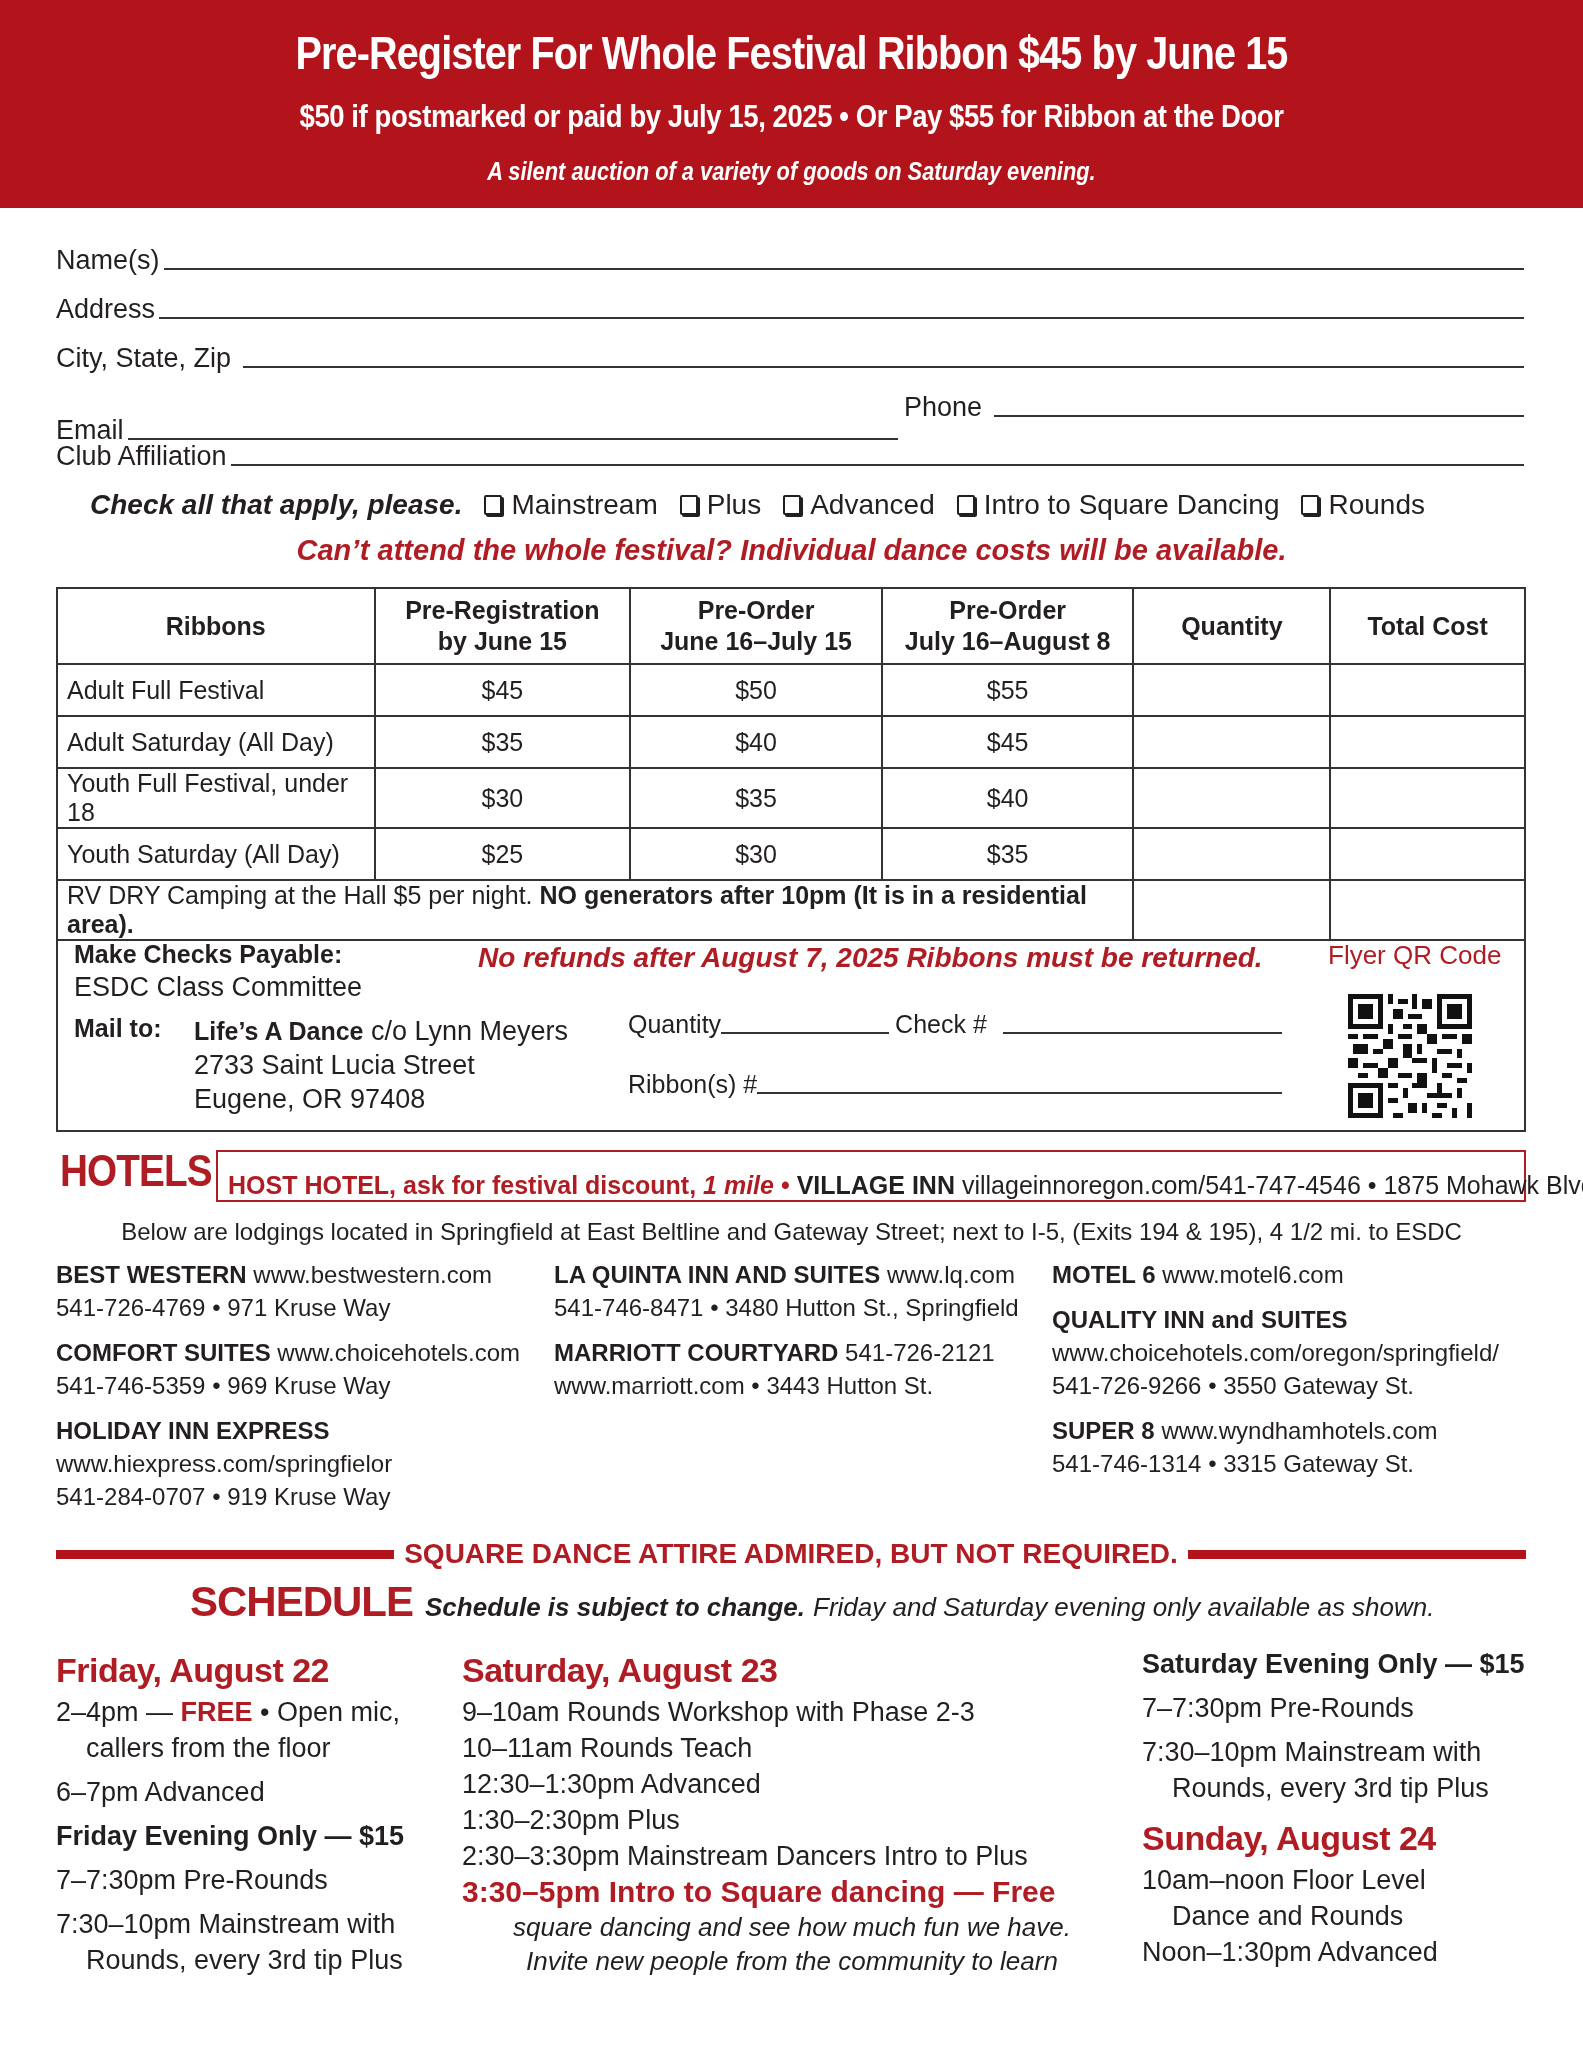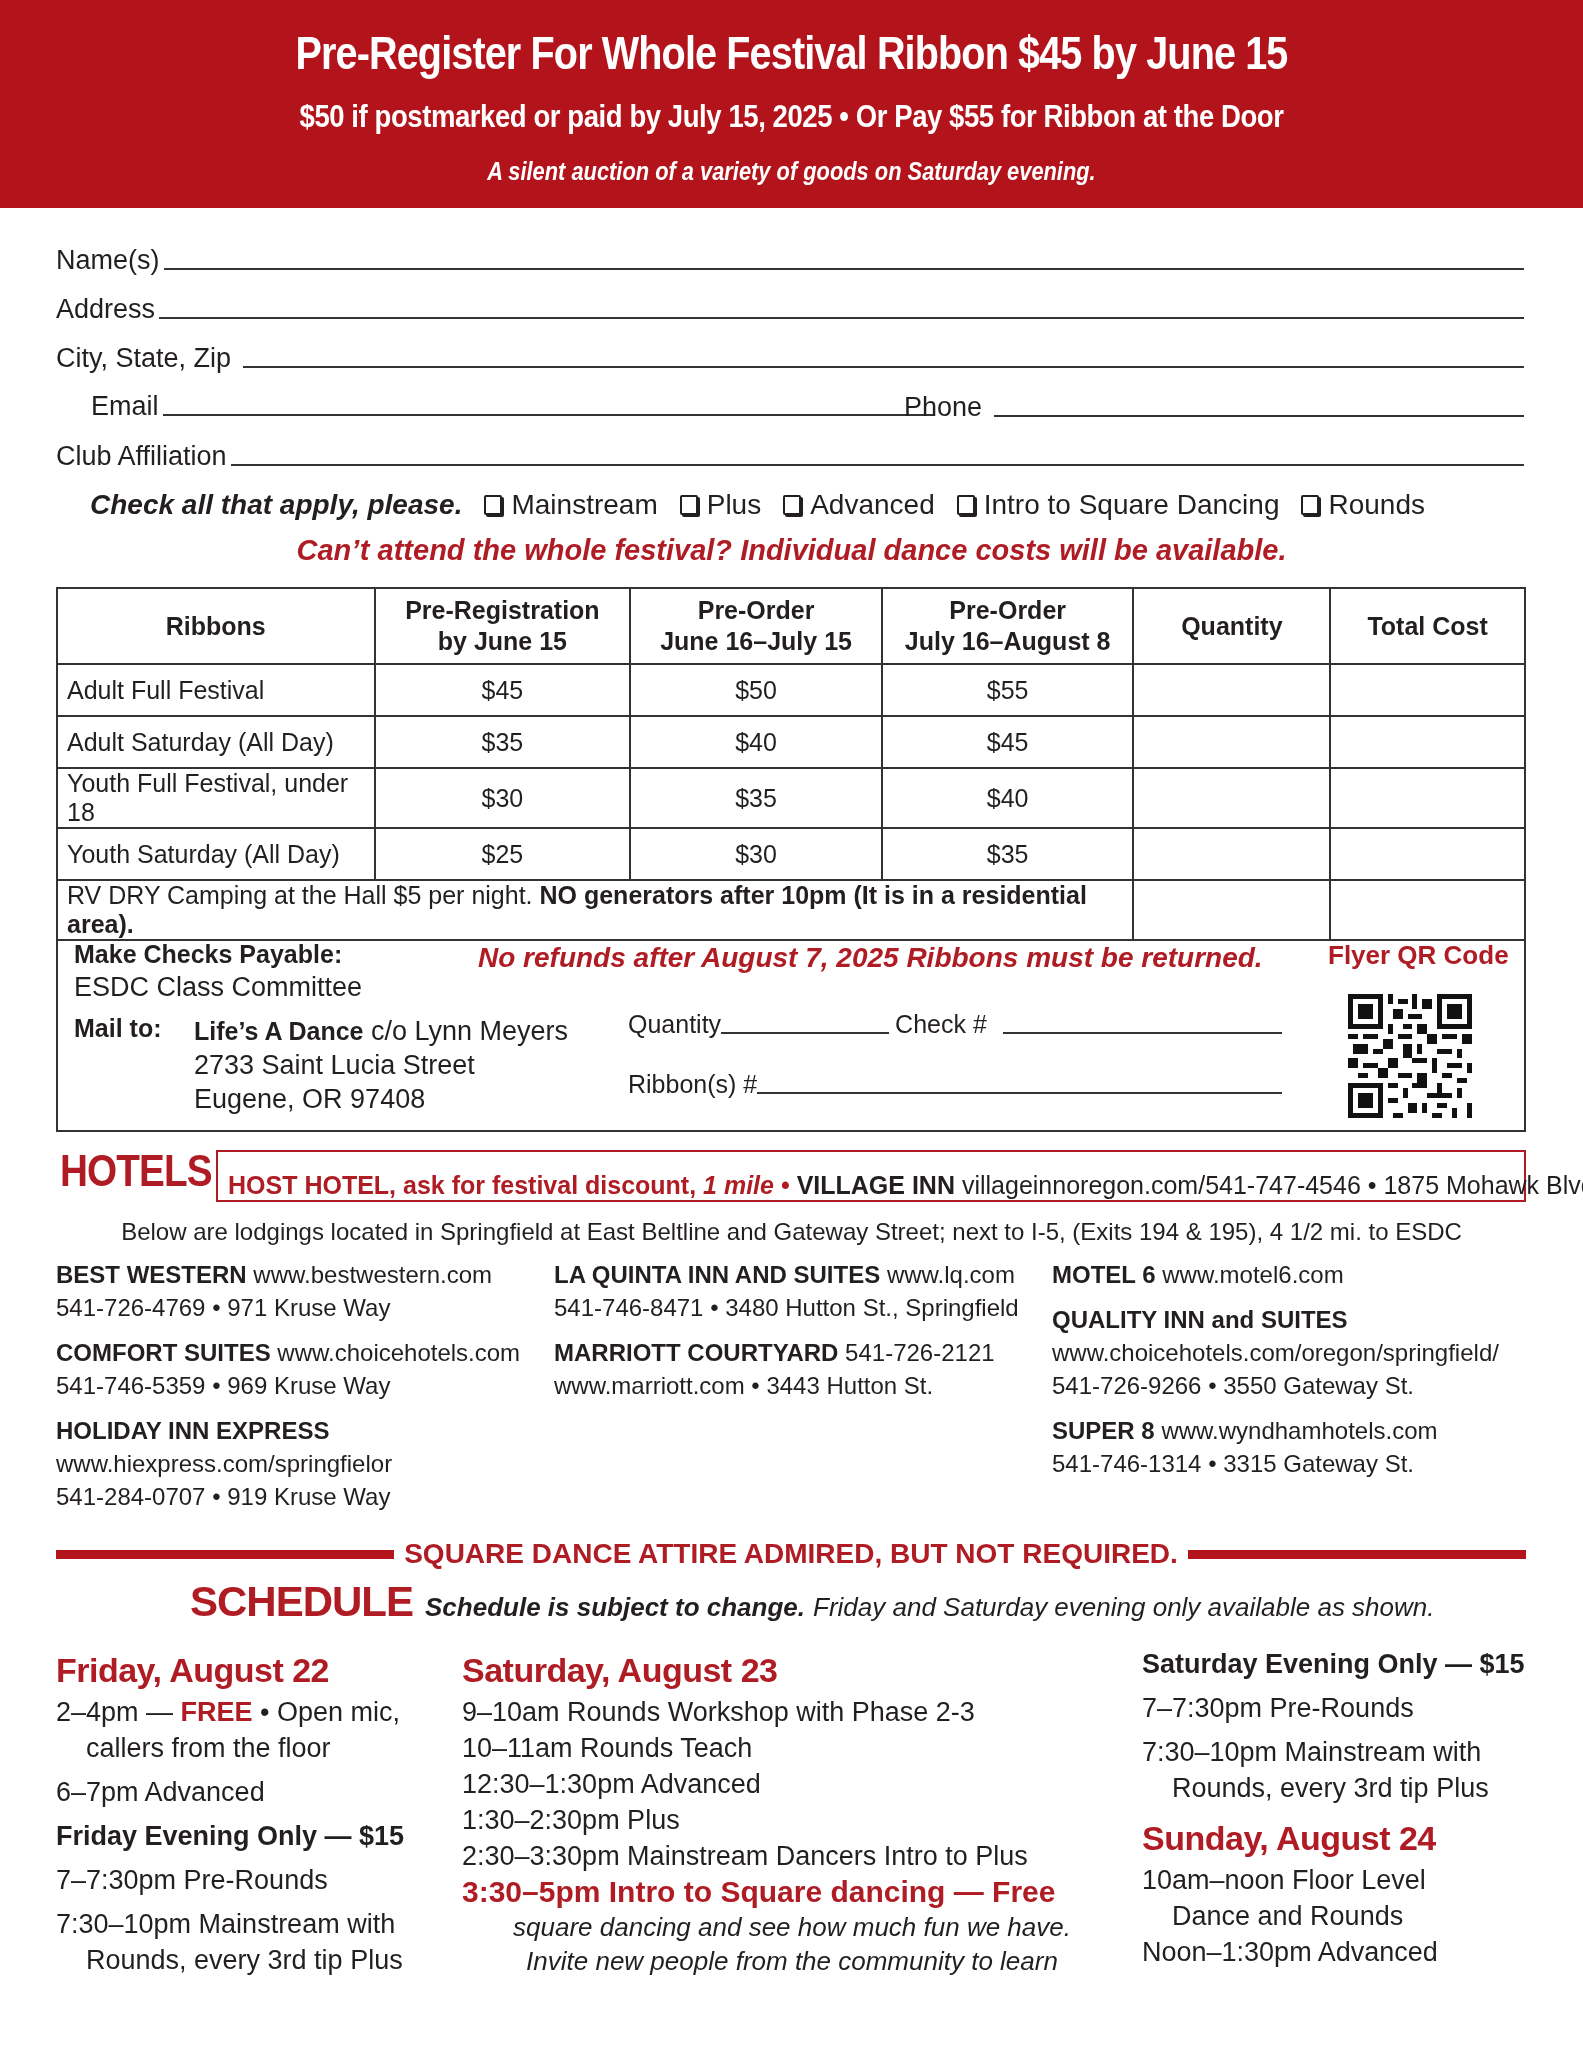--- a/index.html
+++ b/index.html
@@ -38,21 +38,21 @@
   .paybox .mcp { position: absolute; left: 16px; top: 18px; font-size: 25px; font-weight: bold; }
   .paybox .esdc { position: absolute; left: 16px; top: 50px; font-size: 27px; }
   .paybox .mailto { position: absolute; left: 16px; top: 92px; font-size: 25px; font-weight: bold; }
   .paybox .addr { position: absolute; left: 136px; top: 92px; font-size: 27px; line-height: 34px; }
   .paybox .addr b { font-size: 25px; }
   .paybox .norefund { position: absolute; left: 420px; top: 20px; font-size: 28px; font-weight: bold; font-style: italic; color: #b01c24; }
   .paybox .qty { position: absolute; left: 570px; top: 88px; width: 654px; display: flex; align-items: flex-end; font-size: 25px; }
   .paybox .qty .line { border-bottom: 2px solid #333; height: 1px; margin-bottom: 5px; }
   .paybox .rib { position: absolute; left: 570px; top: 148px; width: 654px; display: flex; align-items: flex-end; font-size: 25px; }
   .paybox .rib .line { flex: 1; border-bottom: 2px solid #333; height: 1px; margin-bottom: 5px; }
-  .paybox .qrlbl { position: absolute; left: 1270px; top: 18px; font-size: 26px; font-weight: bold; color: #b01c24; }
+  .paybox .qrlbl { position: absolute; left: 1270px; top: 18px; font-size: 26px; font-weight: normal; color: #b01c24; }
   .paybox .qr { position: absolute; left: 1290px; top: 72px; width: 124px; height: 124px; }
 
   
   .hotels-title { position: absolute; left: 60px; top: 1146px; font-size: 44px; font-weight: bold; color: #b01c24; letter-spacing: -1px; transform: scaleX(0.88); transform-origin: left; }
   .hosthotel { position: absolute; left: 216px; top: 1150px; width: 1310px; height: 52px; border: 2px solid #b01c24; display: flex; align-items: flex-end; padding-left: 10px; font-size: 25px; white-space: nowrap; }
   .hosthotel .h-red { color: #b01c24; font-weight: bold; }
   .hosthotel .h-it { color: #b01c24; font-weight: bold; font-style: italic; }
   .hosthotel .h-bold { font-weight: bold; }
   .lodging-note { position: absolute; left: 0; right: 0; top: 1218px; text-align: center; font-size: 24px; }
   .hotel-col { position: absolute; top: 1258px; font-size: 24px; line-height: 33px; }
@@ -91,21 +91,21 @@
   <span class="line"></span>
 </div>
 <div class="form-line" style="top:285px; width:1468px;">
   <span class="lbl">Address</span>
   <span class="line"></span>
 </div>
 <div class="form-line" style="top:334px; width:1468px;">
   <span class="lbl">City, State, Zip</span>
   <span class="line" style="margin-left:12px;"></span>
 </div>
-<div class="form-line" style="top:382px; width:842px;margin-left:35px;">
+<div class="form-line" style="top:406px; width:842px;">
   <span class="lbl">Email</span>
   <span class="line"></span>
 </div>
 <div class="form-line" style="top:383px; left:904px; width:620px;">
   <span class="lbl">Phone</span>
   <span class="line" style="margin-left:12px;"></span>
 </div>
 <div class="form-line" style="top:432px; width:1468px;">
   <span class="lbl">Club Affiliation</span>
   <span class="line"></span>

